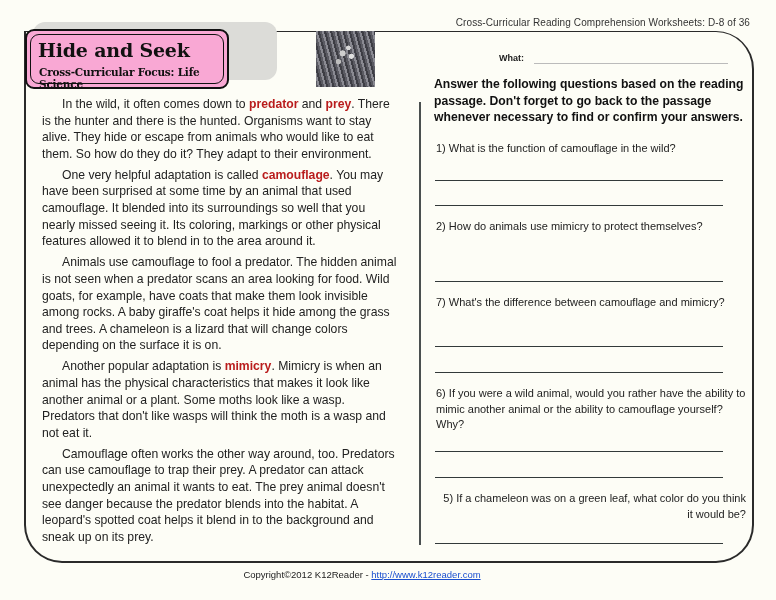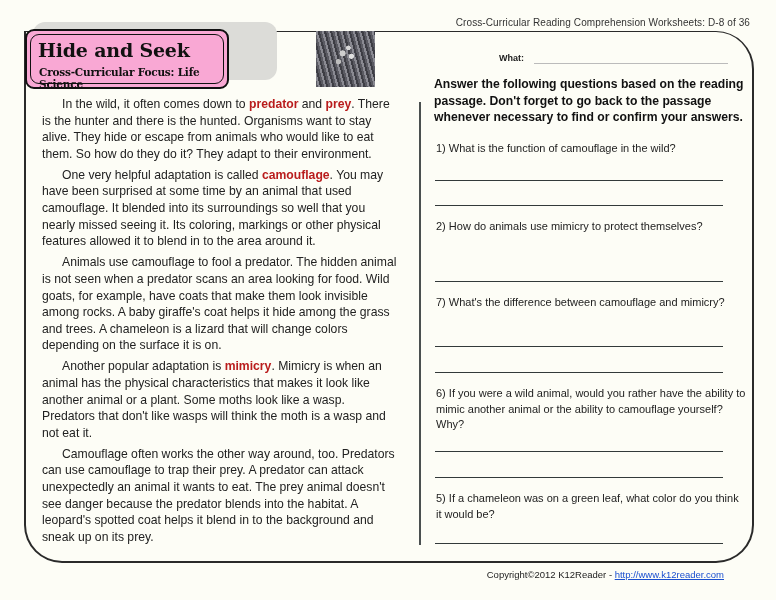--- a/index.html
+++ b/index.html
@@ -73,21 +73,21 @@
     font-size:12.2px; line-height:16.6px; font-weight:bold; color:#111;
   }
   .question {
     position:absolute; left:436px; width:310px;
     font-size:11px; line-height:15.5px; color:#222;
   }
   .aline {
     position:absolute; left:435px; width:288px; height:0; border-bottom:1.5px solid #333a3a;
   }
   .footer {
-    position:absolute; top:569px; left:0; width:724px; text-align:right;
+    position:absolute; top:569px; left:0; width:724px; text-align:center;
     font-size:9.5px; color:#222;
   }
   .footer a { color:#1a4fcf; text-decoration:underline; }
 </style>
 </head>
 <body>
 
 <div class="header-ref">Cross-Curricular Reading Comprehension Worksheets: D-8 of 36</div>
 
 <div class="frame"></div>
@@ -121,19 +121,19 @@
     <div class="aline" style="top: 180px;"></div>
     <div class="aline" style="top: 205px;"></div>
     <div class="question" style="top: 219px;">2) How do animals use mimicry to protect themselves?</div>
     <div class="aline" style="top: 281px;"></div>
     <div class="question" style="top: 295px;">7) What's the difference between camouflage and mimicry?</div>
     <div class="aline" style="top: 346px;"></div>
     <div class="aline" style="top: 372px;"></div>
     <div class="question" style="top: 386px;">6) If you were a wild animal, would you rather have the ability to mimic another animal or the ability to camouflage yourself? Why?</div>
     <div class="aline" style="top: 451px;"></div>
     <div class="aline" style="top: 477px;"></div>
-    <div class="question" style="top: 491px;">5) If a chameleon was on a green leaf, what color do you think it would be?</div>
+    <div class="question" style="top: 491px; text-align: right;">5) If a chameleon was on a green leaf, what color do you think it would be?</div>
     <div class="aline" style="top: 543px;"></div>
   </div>
 
 <div class="footer">
   <span>Copyright©2012 K12Reader - </span><a>http://www.k12reader.com</a>
 </div>
 
 </body></html>

